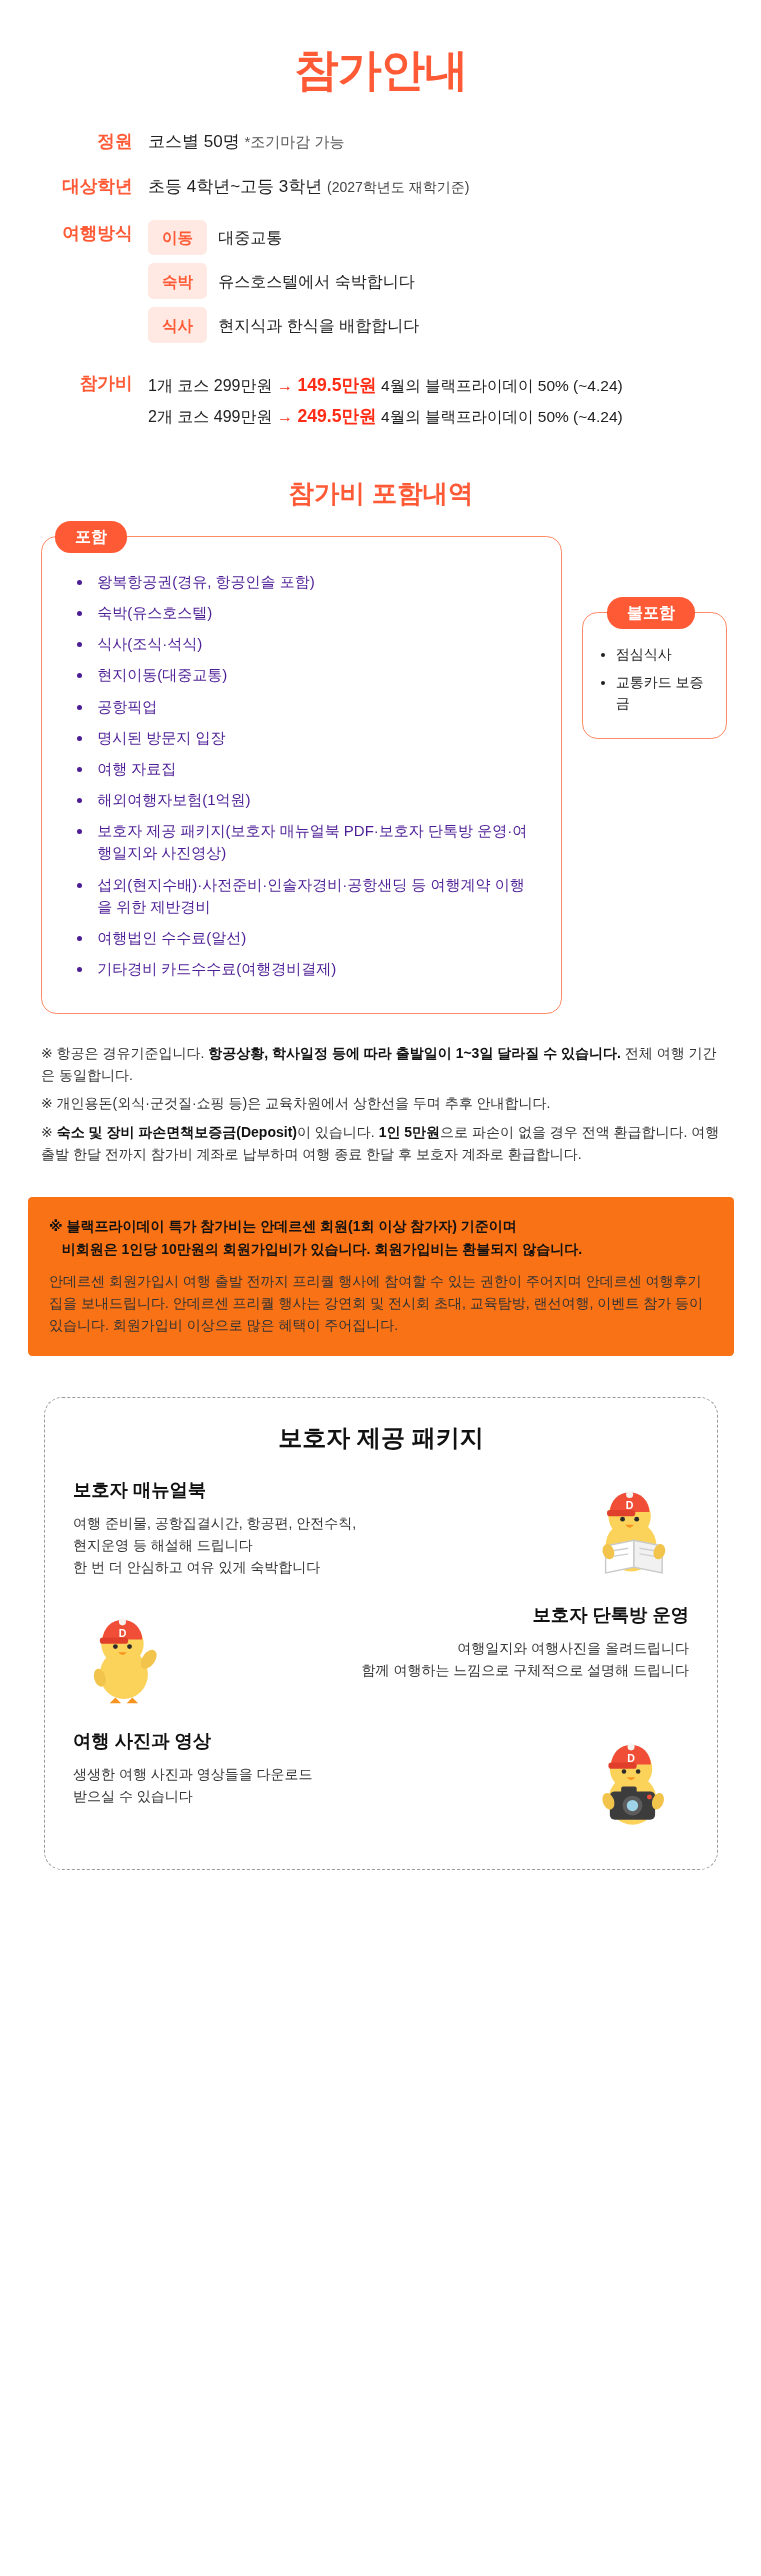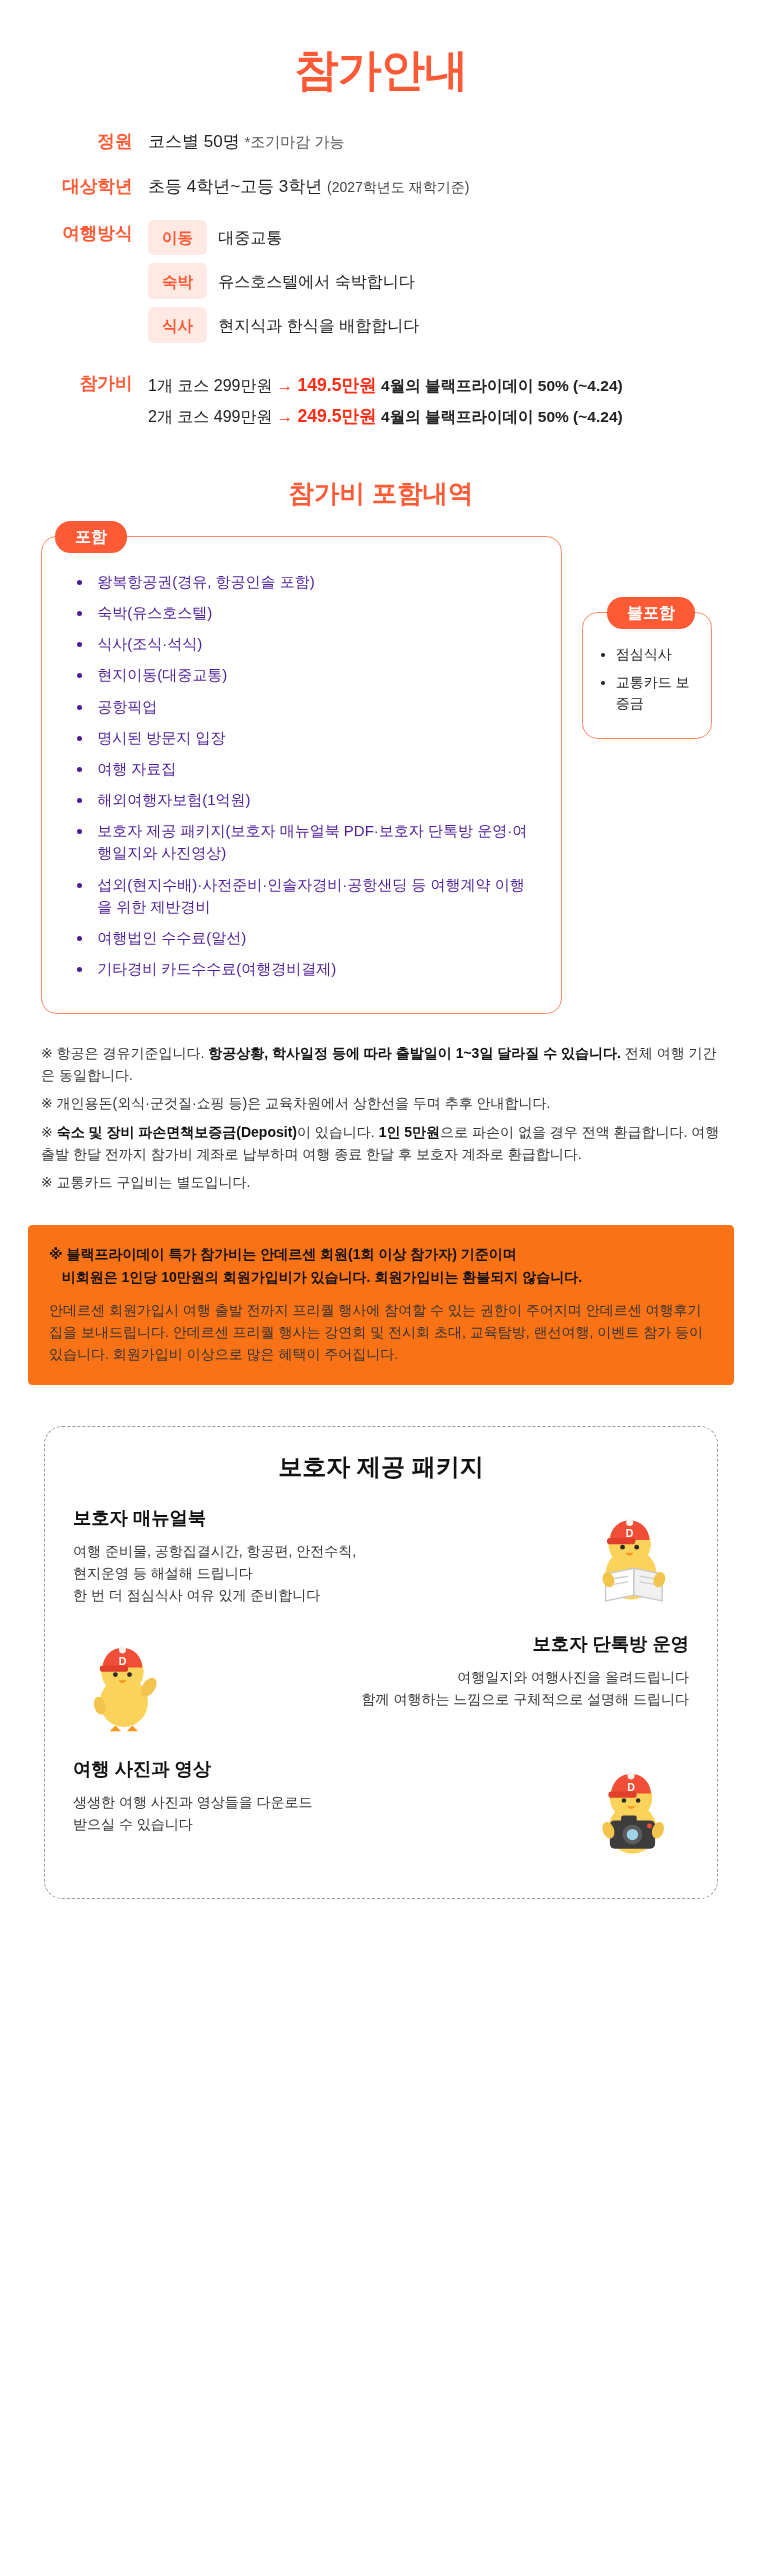--- a/index.html
+++ b/index.html
@@ -95,21 +95,21 @@
     font-size: 16px;
     line-height: 30px;
     color: #222;
   }
   .fee-strong {
     color: #FF2D16;
     font-weight: 800;
     font-size: 17.6px;
   }
   .fee-sale {
-    font-weight: 700;
+    font-weight: 400;
     font-size: 15.5px;
     color: #222;
     text-align: center;
   }
   .arrow { color: #FF2D16; font-weight: 800; }
 
   
   .section-title {
     text-align: center;
     font-size: 25.4px;
@@ -152,23 +152,23 @@
   }
   .include-list li {
     font-size: 15px;
     line-height: 22px;
     margin-bottom: 9.2px;
     color: #4c1d95;
     padding-left: 4.2px;
   }
   .exclude-box {
     position: absolute;
-    right: 50px;
+    right: 35px;
     top: 76px;
-    width: 130px;
+    width: 145px;
     border: 1.4px solid #FF8A66;
     border-radius: 15.5px;
     padding: 31px 12.7px 17px 12.7px;
     background: #fff;
   }
   .exclude-list {
     margin: 0;
     padding-left: 20px;
     list-style: disc;
   }
@@ -347,41 +347,40 @@
         <li>점심식사</li>
         <li>교통카드 보증금</li>
       </ul>
     </div>
   </div>
 
   <div class="notes">
     <div class="note">※ 항공은 경유기준입니다. <b>항공상황, 학사일정 등에 따라 출발일이 1~3일 달라질 수 있습니다.</b> 전체 여행 기간은 동일합니다.</div>
     <div class="note">※ 개인용돈(외식·군것질·쇼핑 등)은 교육차원에서 상한선을 두며 추후 안내합니다.</div>
     <div class="note">※ <b>숙소 및 장비 파손면책보증금(Deposit)</b>이 있습니다. <b>1인 5만원</b>으로 파손이 없을 경우 전액 환급합니다. 여행 출발 한달 전까지 참가비 계좌로 납부하며 여행 종료 한달 후 보호자 계좌로 환급합니다.</div>
-    <div class="note">※ 교통카드 구입비는 별도입니다.</div>
   </div>
 
   <div class="gray-box">
     <div class="gray-head">
       <div>※ 블랙프라이데이 특가 참가비는 안데르센 회원(1회 이상 참가자) 기준이며</div>
       <div style="padding-left:12.7px">비회원은 1인당 10만원의 회원가입비가 있습니다. 회원가입비는 환불되지 않습니다.</div>
     </div>
     <div class="gray-body">안데르센 회원가입시 여행 출발 전까지 프리퀄 행사에 참여할 수 있는 권한이 주어지며 안데르센 여행후기집을 보내드립니다. 안데르센 프리퀄 행사는 강연회 및 전시회 초대, 교육탐방, 랜선여행, 이벤트 참가 등이 있습니다. 회원가입비 이상으로 많은 혜택이 주어집니다.</div>
   </div>
 
   <div class="pkg-wrap">
     <div class="pkg-title">보호자 제공 패키지</div>
 
     <div class="pkg-item">
       <div class="pkg-text">
         <div class="pkg-head">보호자 매뉴얼북</div>
         <div class="pkg-desc">
           <div>여행 준비물, 공항집결시간, 항공편, 안전수칙,</div>
           <div>현지운영 등 해설해 드립니다</div>
-          <div>한 번 더 점심식사 여유 있게 준비합니다</div>
+          <div>한 번 더 안심하고 여유 있게 숙박합니다</div>
         </div>
       </div>
       <div class="pkg-art">
         <svg width="92" height="99" viewBox="0 0 130 140" aria-hidden="true">
 
           <ellipse cx="58" cy="92" rx="36" ry="36" fill="#FBD35B"></ellipse>
 
           <circle cx="56" cy="50" r="30" fill="#FBD35B"></circle>
 
           <path d="M28 44 A28 28 0 0 1 84 44 Z" fill="#F04E37"></path>

